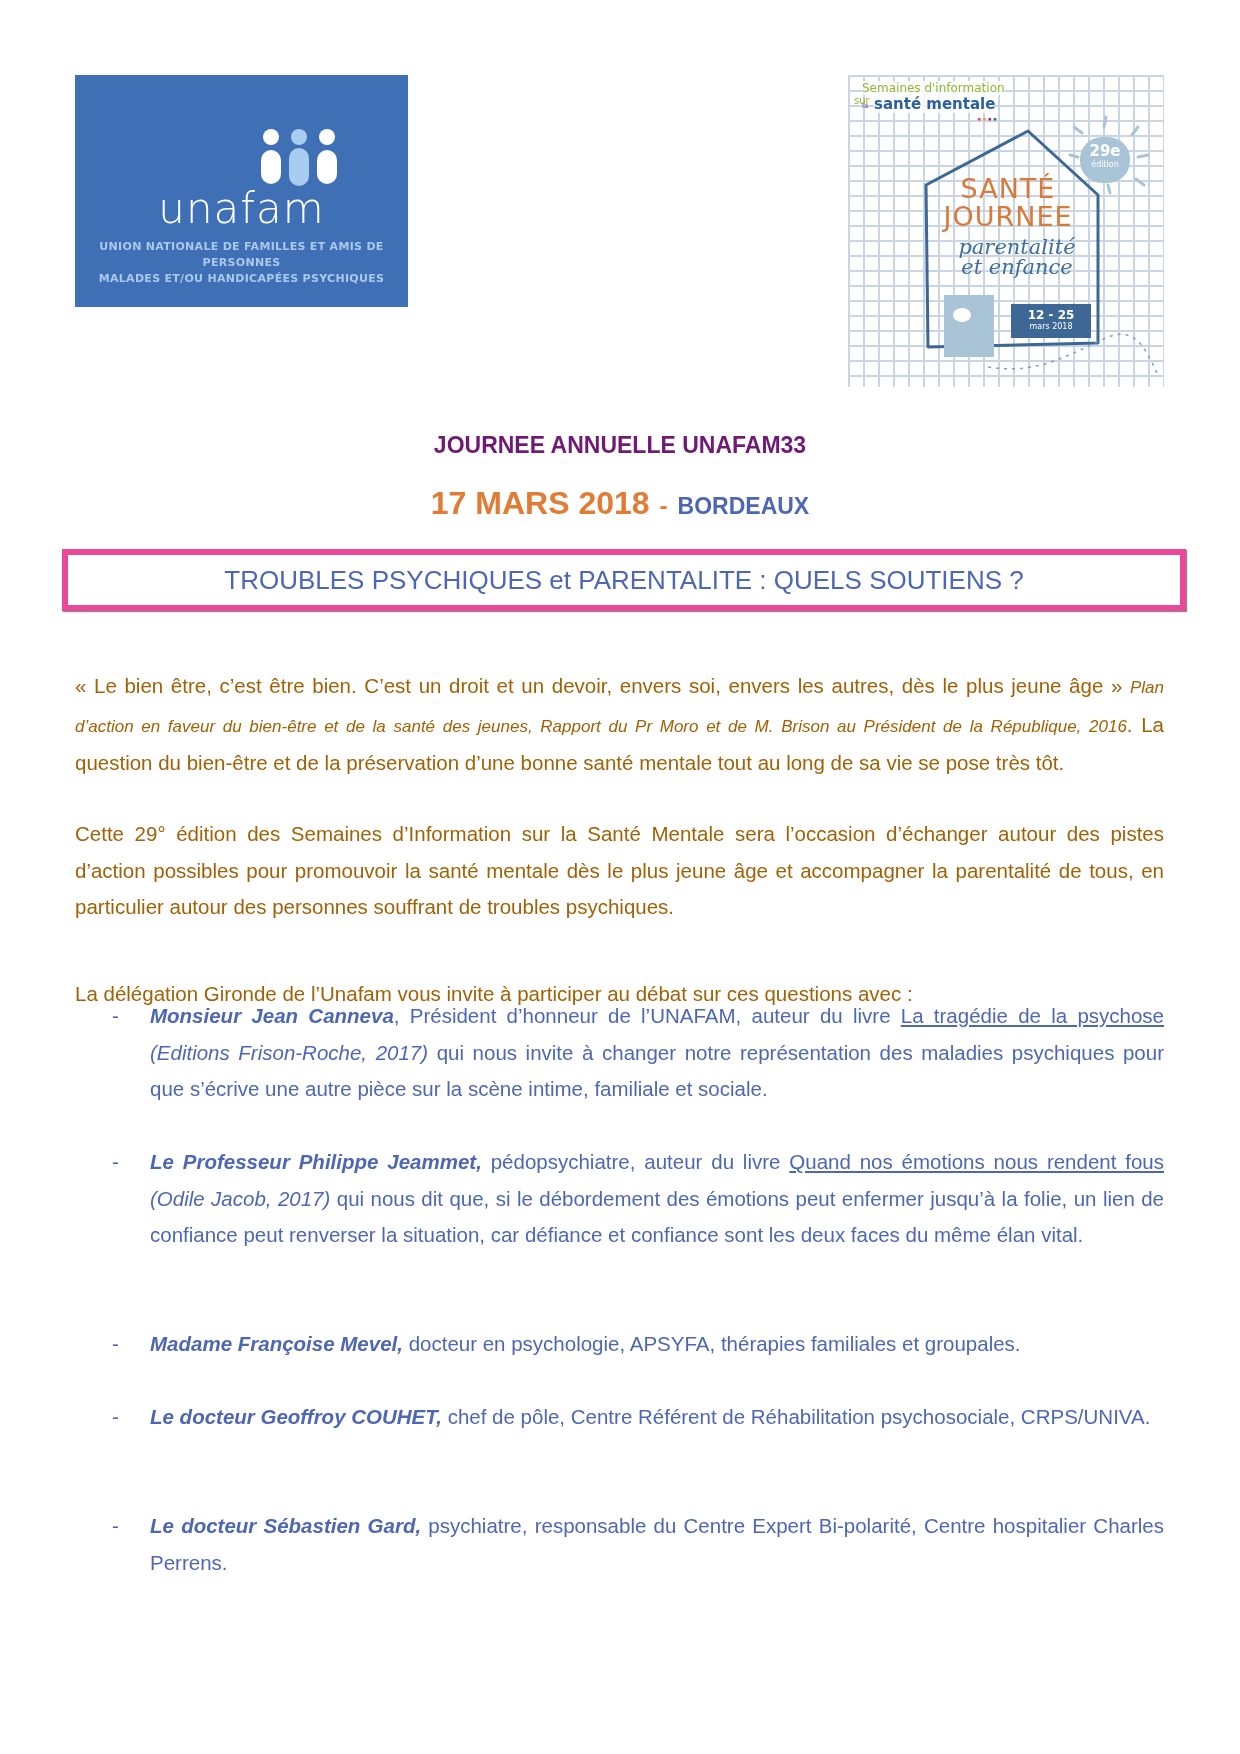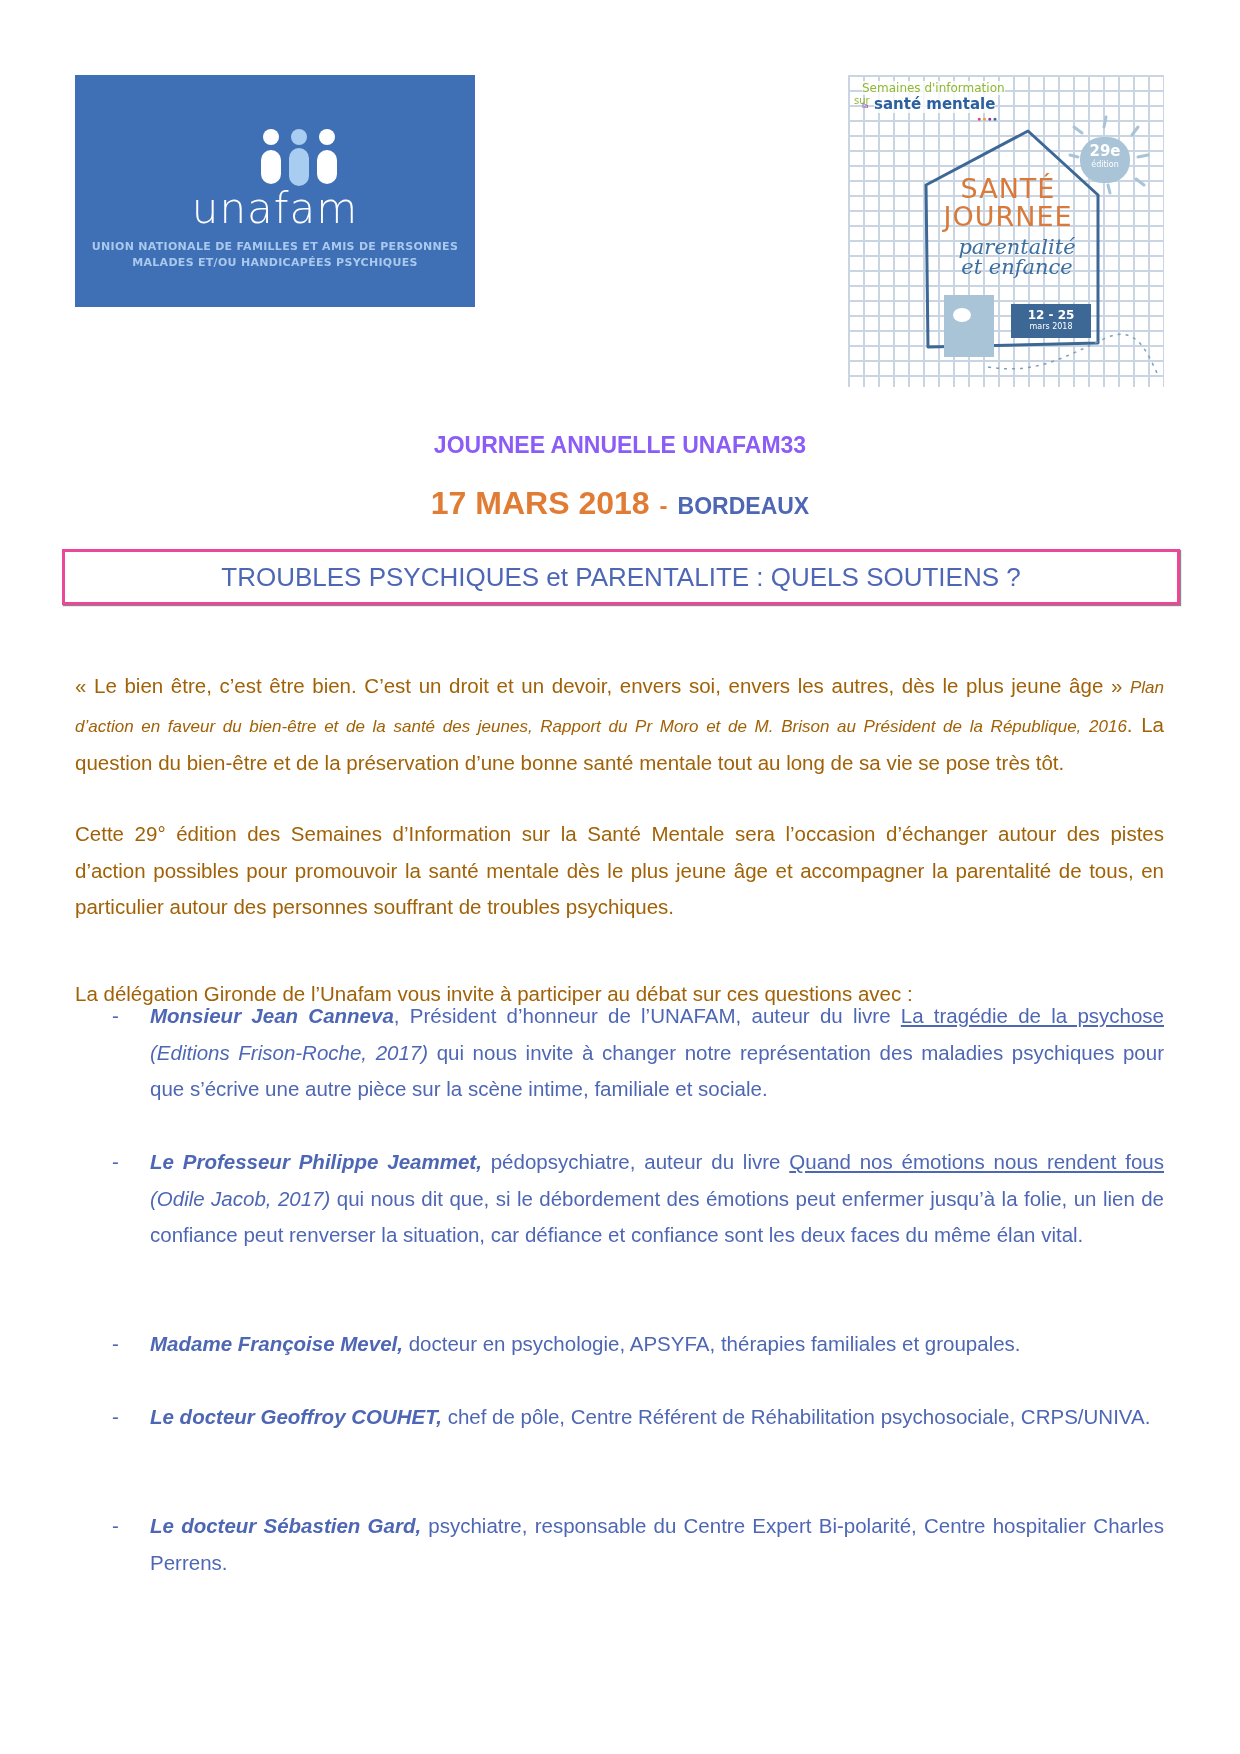--- a/index.html
+++ b/index.html
@@ -1,20 +1,20 @@
 <!DOCTYPE html>
 <html><head>
 <meta charset="utf-8">
 <style>
   html, body { margin: 0; padding: 0; background: #ffffff; }
   body { width: 1240px; height: 1754px; position: relative; overflow: hidden;
          font-family: "Liberation Sans", sans-serif; color: #4e67b5; }
 
   
-  .unafam-logo { position: absolute; left: 75px; top: 75px; width: 400px; height: 232px; background: #3f6fb5; }
+  .unafam-logo { position: absolute; left: 75px; top: 75px; width: 333px; height: 232px; background: #3f6fb5; }
   .unafam-people { position: absolute; left: 178px; top: 53px; width: 92px; height: 58px; }
   .unafam-word { position: absolute; left: 0; width: 100%; top: 109px; text-align: center; color: #ffffff;
                  font-family: "DejaVu Sans", sans-serif; font-size: 42px; font-weight: 200; letter-spacing: 1px; }
   .unafam-tag { position: absolute; left: 0; width: 100%; top: 164px; text-align: center; color: #a9c9ee;
                 font-family: "DejaVu Sans", sans-serif; font-weight: bold; font-size: 11px; line-height: 16px; letter-spacing: 0.3px; }
 
   
   .sism-poster { position: absolute; left: 848px; top: 75px; width: 316px; height: 312px;
                  background-color: #ffffff;
                  background-image:
@@ -30,26 +30,26 @@
   .sism-edition { position: absolute; left: 232px; top: 62px; width: 50px; height: 46px; border-radius: 22px; background: #a9c4d6; color: #fff; text-align: center; font-family: "DejaVu Sans", sans-serif; }
   .sism-edition .num { font-size: 15px; font-weight: bold; display: block; margin-top: 5px; }
   .sism-edition .lbl { font-size: 8px; display: block; }
   .sism-sante { position: absolute; left: 90px; top: 100px; width: 140px; text-align: center; color: #d9793a; font-family: "DejaVu Sans", sans-serif; font-size: 27px; line-height: 28px; letter-spacing: 1px; }
   .sism-paren { position: absolute; left: 84px; top: 162px; width: 170px; text-align: center; color: #3c6e9e; font-family: "DejaVu Serif", serif; font-style: italic; font-size: 21px; line-height: 20px; }
   .sism-dates { position: absolute; left: 163px; top: 229px; width: 80px; height: 34px; background: #3d6895; color: #fff; text-align: center; font-family: "DejaVu Sans", sans-serif; }
   .sism-dates .d1 { display: block; font-size: 12px; font-weight: bold; margin-top: 4px; }
   .sism-dates .d2 { display: block; font-size: 8px; }
 
   
-  .h-journee { position: absolute; left: 0; width: 1240px; top: 432px; text-align: center; font-weight: bold; font-size: 23px; color: #8b5cf6; }
+  .h-journee { position: absolute; left: 0; width: 1240px; top: 432px; text-align: center; font-weight: bold; font-size: 23px; color: #701a75; }
   .h-date { position: absolute; left: 0; width: 1240px; top: 485px; text-align: center; font-weight: bold; }
   .h-date .date { color: #e07c34; font-size: 32px; }
   .h-date .dash { color: #e07c34; font-size: 24px; margin: 0 10px; }
   .h-date .city { color: #4e67b5; font-size: 23px; }
-  .title-box { position: absolute; left: 62px; top: 549px; width: 1112px; height: 50px; border: 3px solid #ec4899; box-shadow: 1px 1px 1px #888; }
+  .title-box { position: absolute; left: 62px; top: 549px; width: 1112px; height: 50px; border: 6px solid #ec4899; box-shadow: 1px 1px 1px #888; }
   .title-box .t { display: block; text-align: center; margin-top: 10px; font-size: 26px; color: #4e67b5; }
 
   
   .body { position: absolute; left: 75px; width: 1089px; color: #a16207; font-size: 20.5px; line-height: 36.5px; text-align: justify; }
   .p1 { top: 668px; }
   .p1 .cite { font-style: italic; font-size: 17px; }
   .p2 { top: 816px; }
   .p3 { top: 942px; margin-top: 34px; }
   .speakers { position: absolute; left: 75px; width: 1089px; top: 998px; margin: 0; padding: 0; list-style: none; }
   .speaker { position: relative; padding-left: 75px; font-size: 20.5px; line-height: 36.5px; text-align: justify; color: #4e67b5; }

